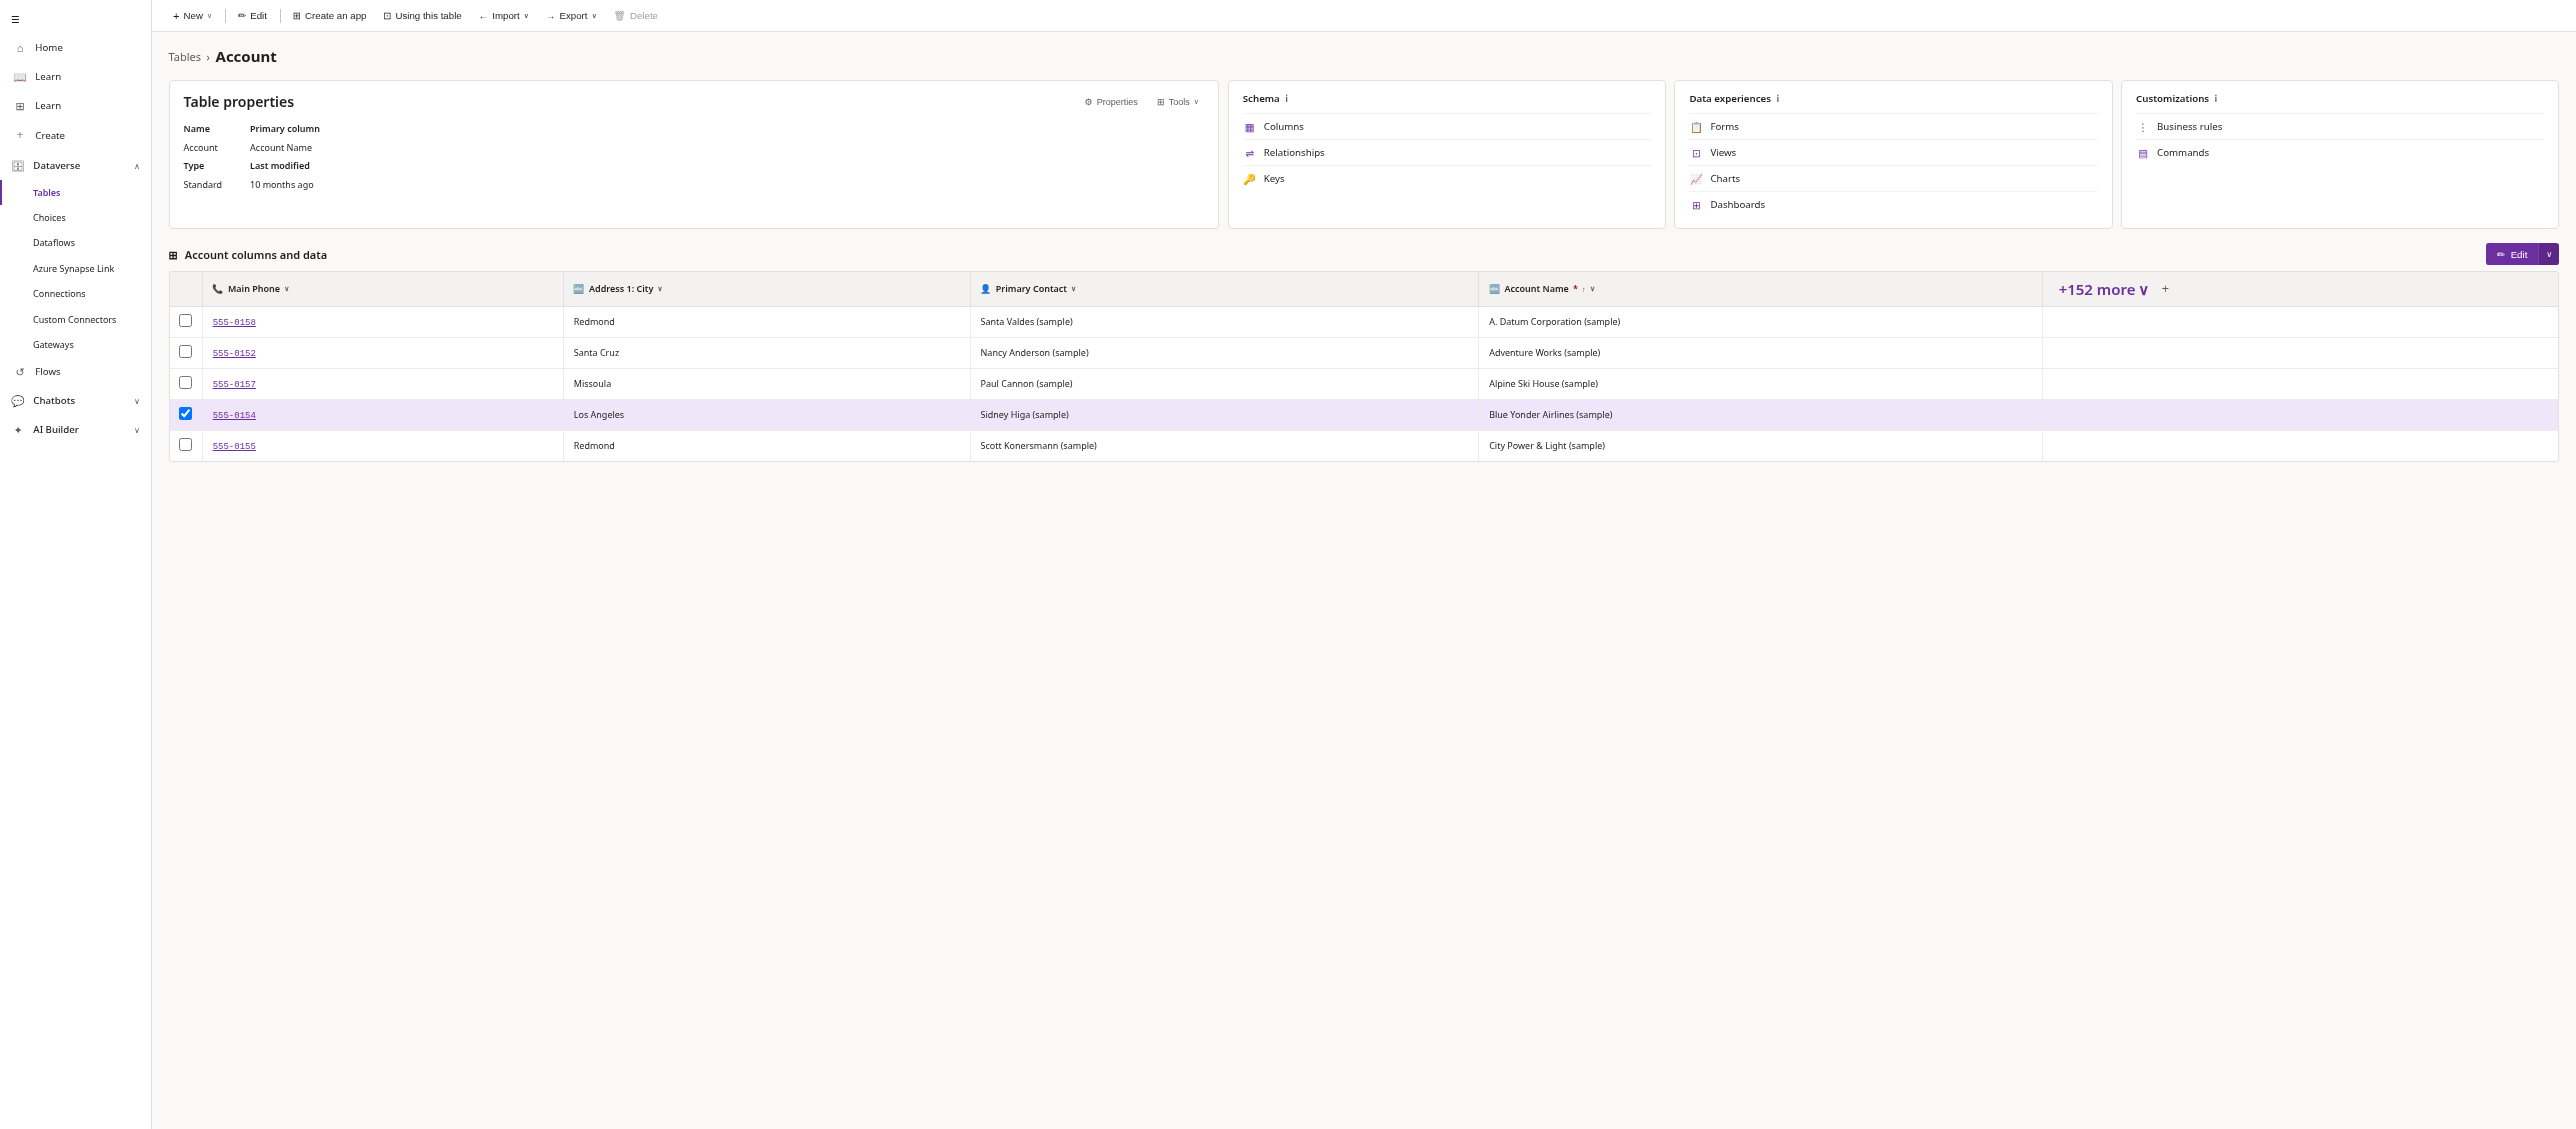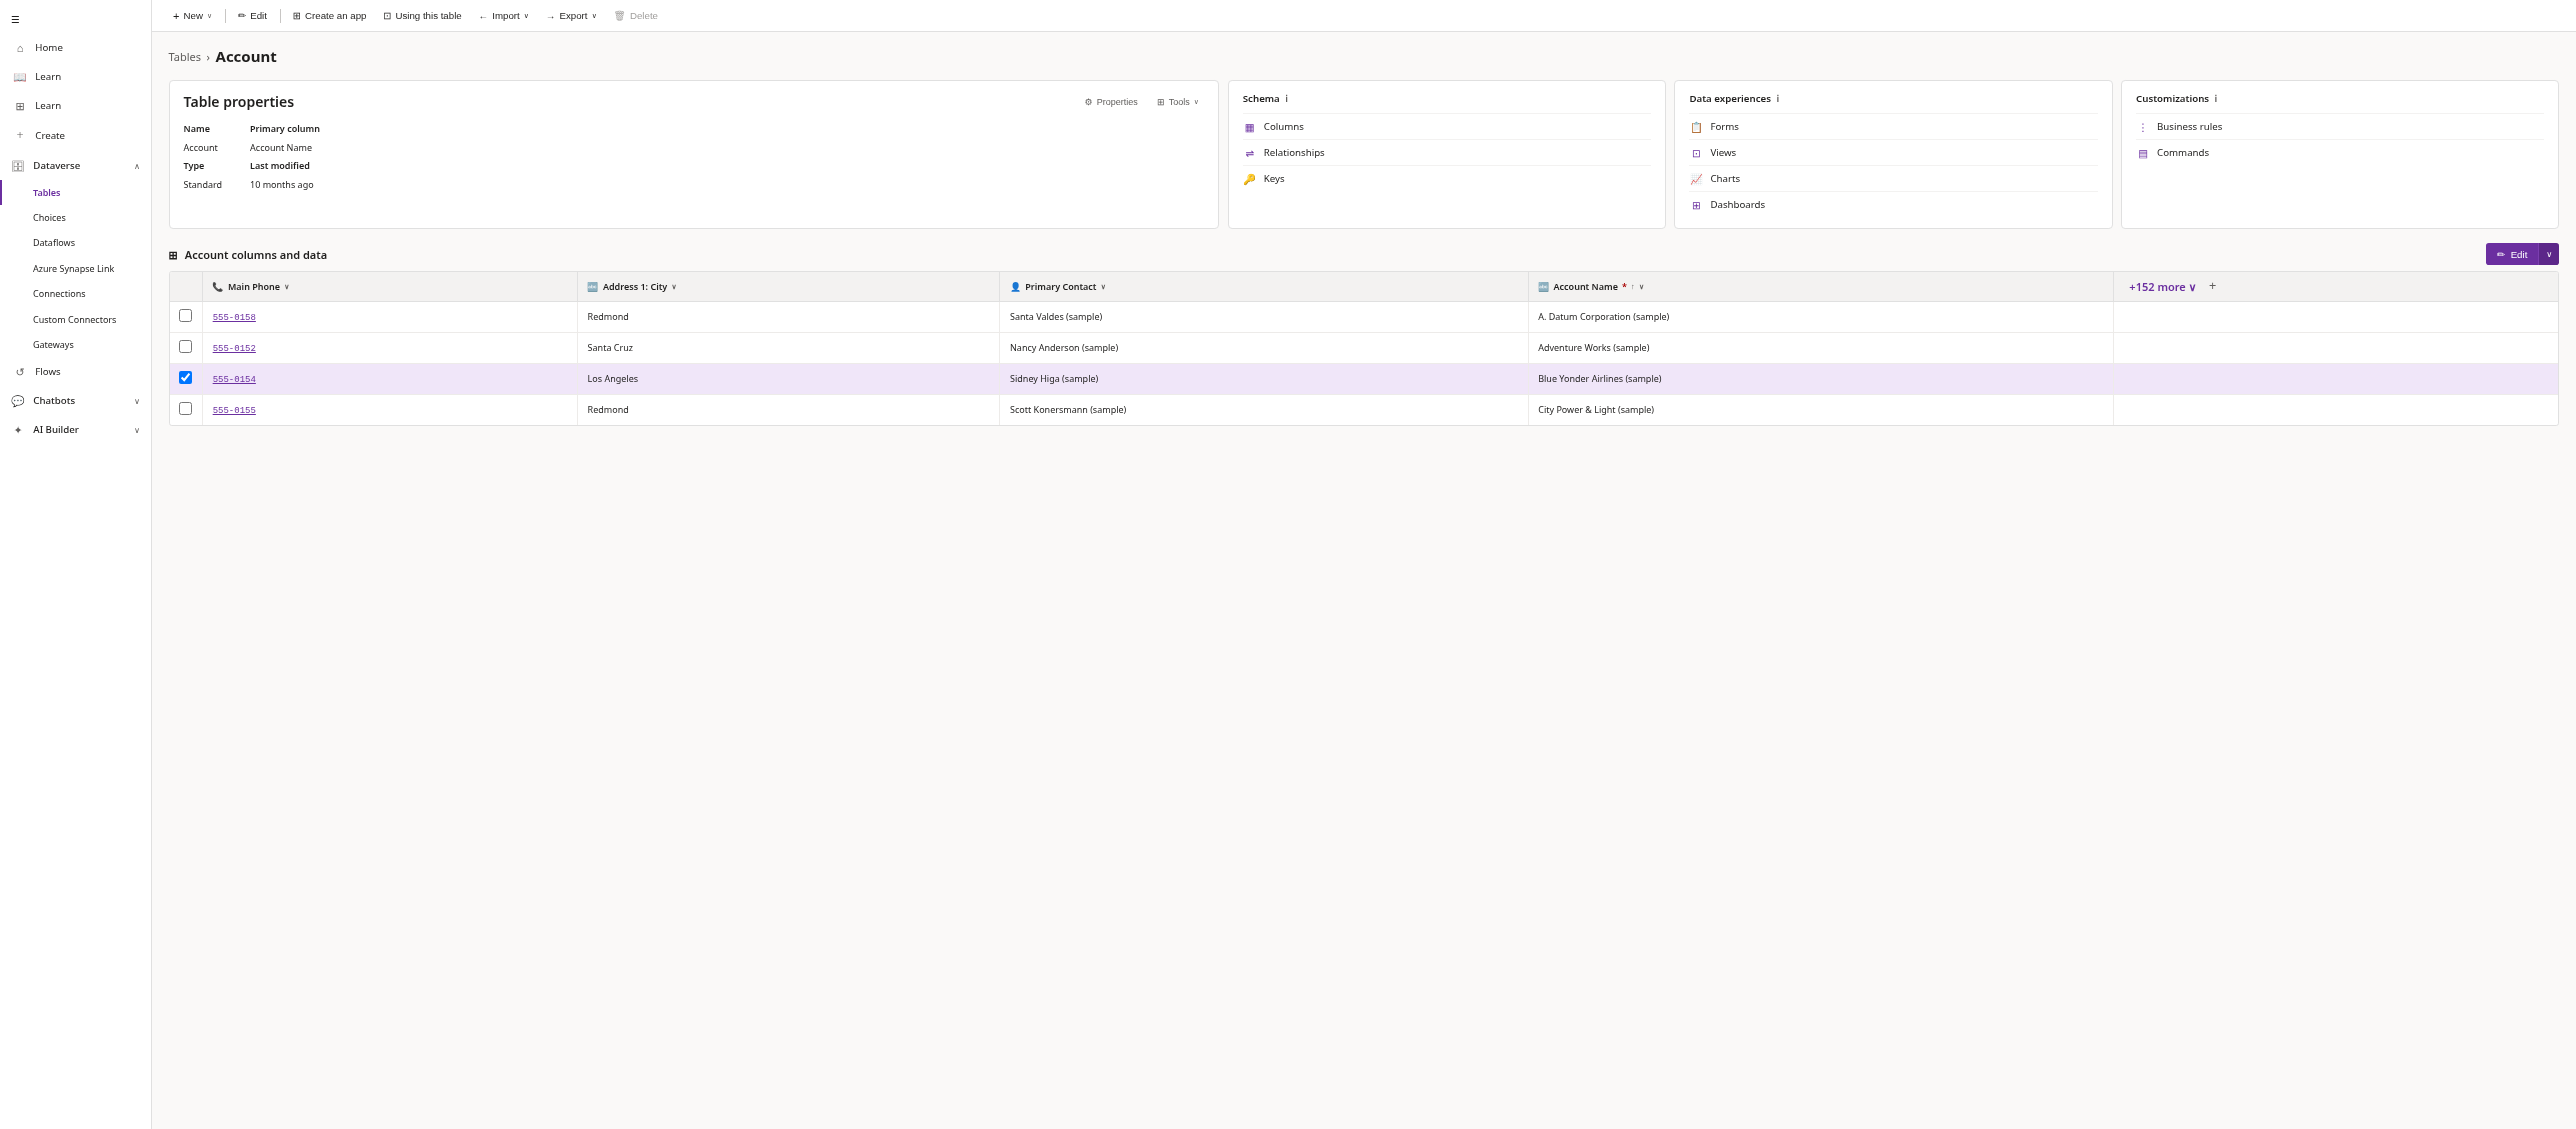--- a/index.html
+++ b/index.html
@@ -254,21 +254,21 @@
     .data-table td:last-child { border-right: none; }
     .data-table tr:last-child td { border-bottom: none; }
     .data-table tr.selected td { background: #f0e6f9; margin-top: 23px; }
     .col-checkbox { width: 28px; text-align: center; }
     .phone-link { color: #6b2fa0; text-decoration: underline; cursor: pointer; font-family: Liberation Mono, monospace; }
     .more-columns {
       display: flex;
       align-items: center;
       gap: 2.8px;
       color: #6b2fa0;
-      font-size: 11px;
+      font-size: 15px;
       cursor: pointer;
       padding: 0 5.5px;
       white-space: nowrap;
     }
     .add-col-btn {
       background: none;
       border: none;
       cursor: pointer;
       font-size: 12.4px;
       color: #605e5c;
@@ -576,20 +576,32 @@
         <input type="checkbox" style="cursor: pointer;">
       </td>
       <td>
         <span class="phone-link">555-0152</span>
       </td>
       <td>Santa Cruz</td>
       <td>Nancy Anderson (sample)</td>
       <td>Adventure Works (sample)</td>
       <td></td>
     </tr>
+            <tr>
+      <td class="col-checkbox">
+        <input type="checkbox" style="cursor: pointer;">
+      </td>
+      <td>
+        <span class="phone-link">555-0157</span>
+      </td>
+      <td>Missoula</td>
+      <td>Paul Cannon (sample)</td>
+      <td>Alpine Ski House (sample)</td>
+      <td></td>
+    </tr>
             <tr class="selected">
       <td class="col-checkbox">
         <input type="checkbox" checked="" style="cursor: pointer;">
       </td>
       <td>
         <span class="phone-link">555-0154</span>
       </td>
       <td>Los Angeles</td>
       <td>Sidney Higa (sample)</td>
       <td>Blue Yonder Airlines (sample)</td>

